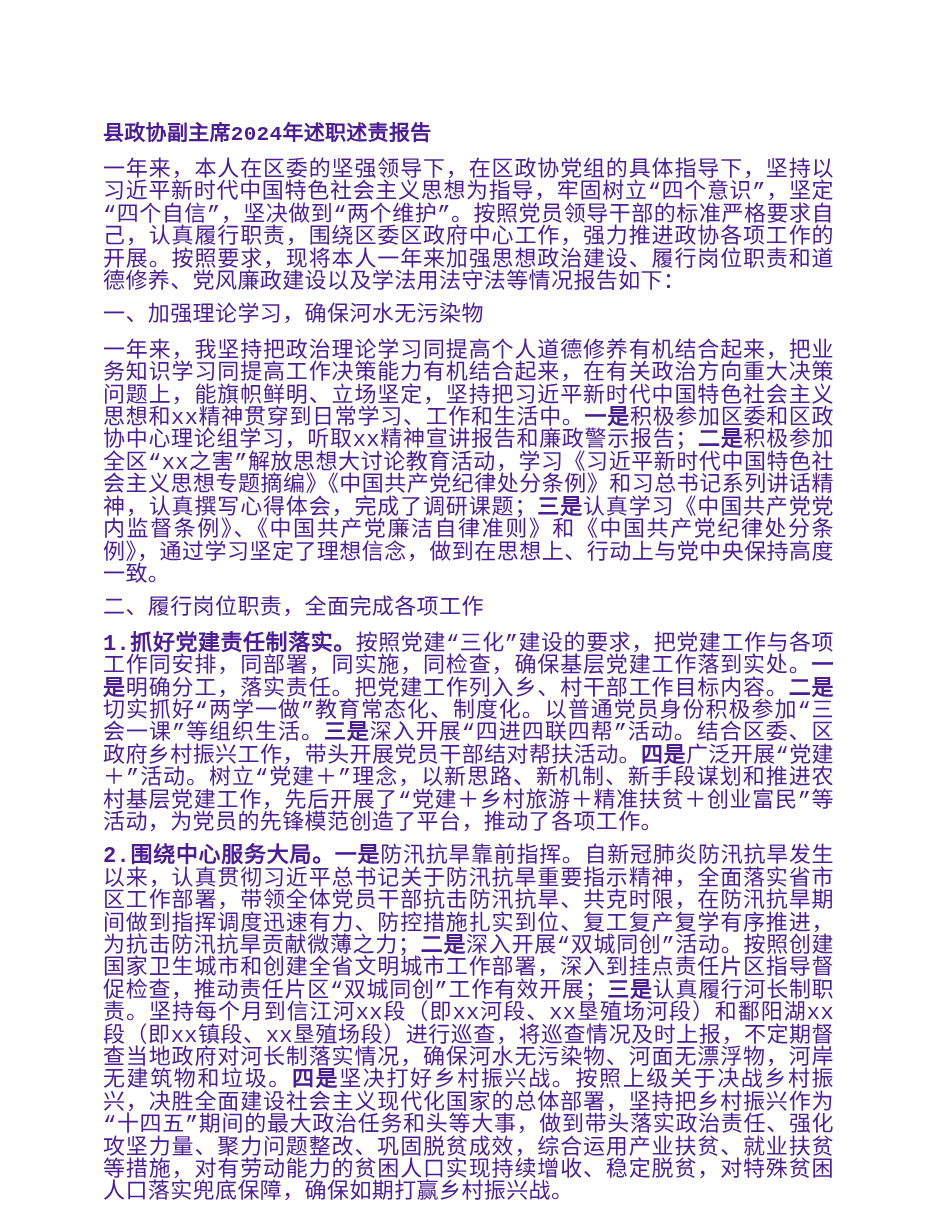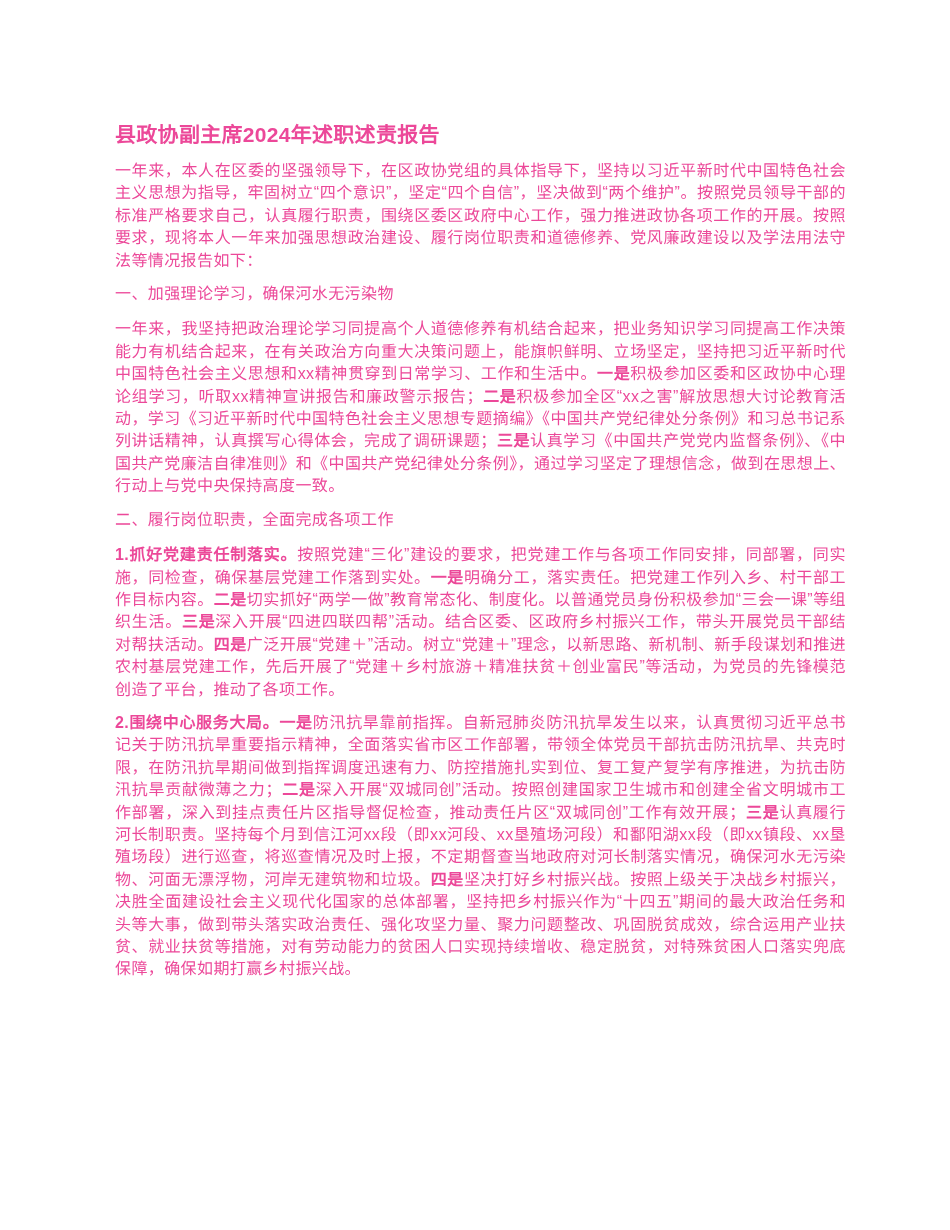--- a/index.html
+++ b/index.html
@@ -11,29 +11,29 @@
     position: relative;
     box-sizing: border-box;
     width: 950px;
     height: 1230px;
     margin: 0;
     background: #ffffff;
     overflow: hidden;
   }
   .doc {
     position: absolute;
-    left: 115px;
+    left: 103px;
     top: 122px;
     width: 731px;
-    font-family: Liberation Sans, sans-serif;
-    color: #ec4899;
+    font-family: Liberation Mono, monospace;
+    color: #4c1d95;
   }
   .doc p {
     margin: 0 0 11px 0;
-    font-size: 16px;
+    font-size: 22px;
     line-height: 22.4px;
     letter-spacing: 0.4px;
     text-align: justify;
     word-break: break-all;
   }
   .doc p.block-title {
     font-size: 21px;
     line-height: 25px;
     font-weight: bold;
     letter-spacing: 0.3px;

